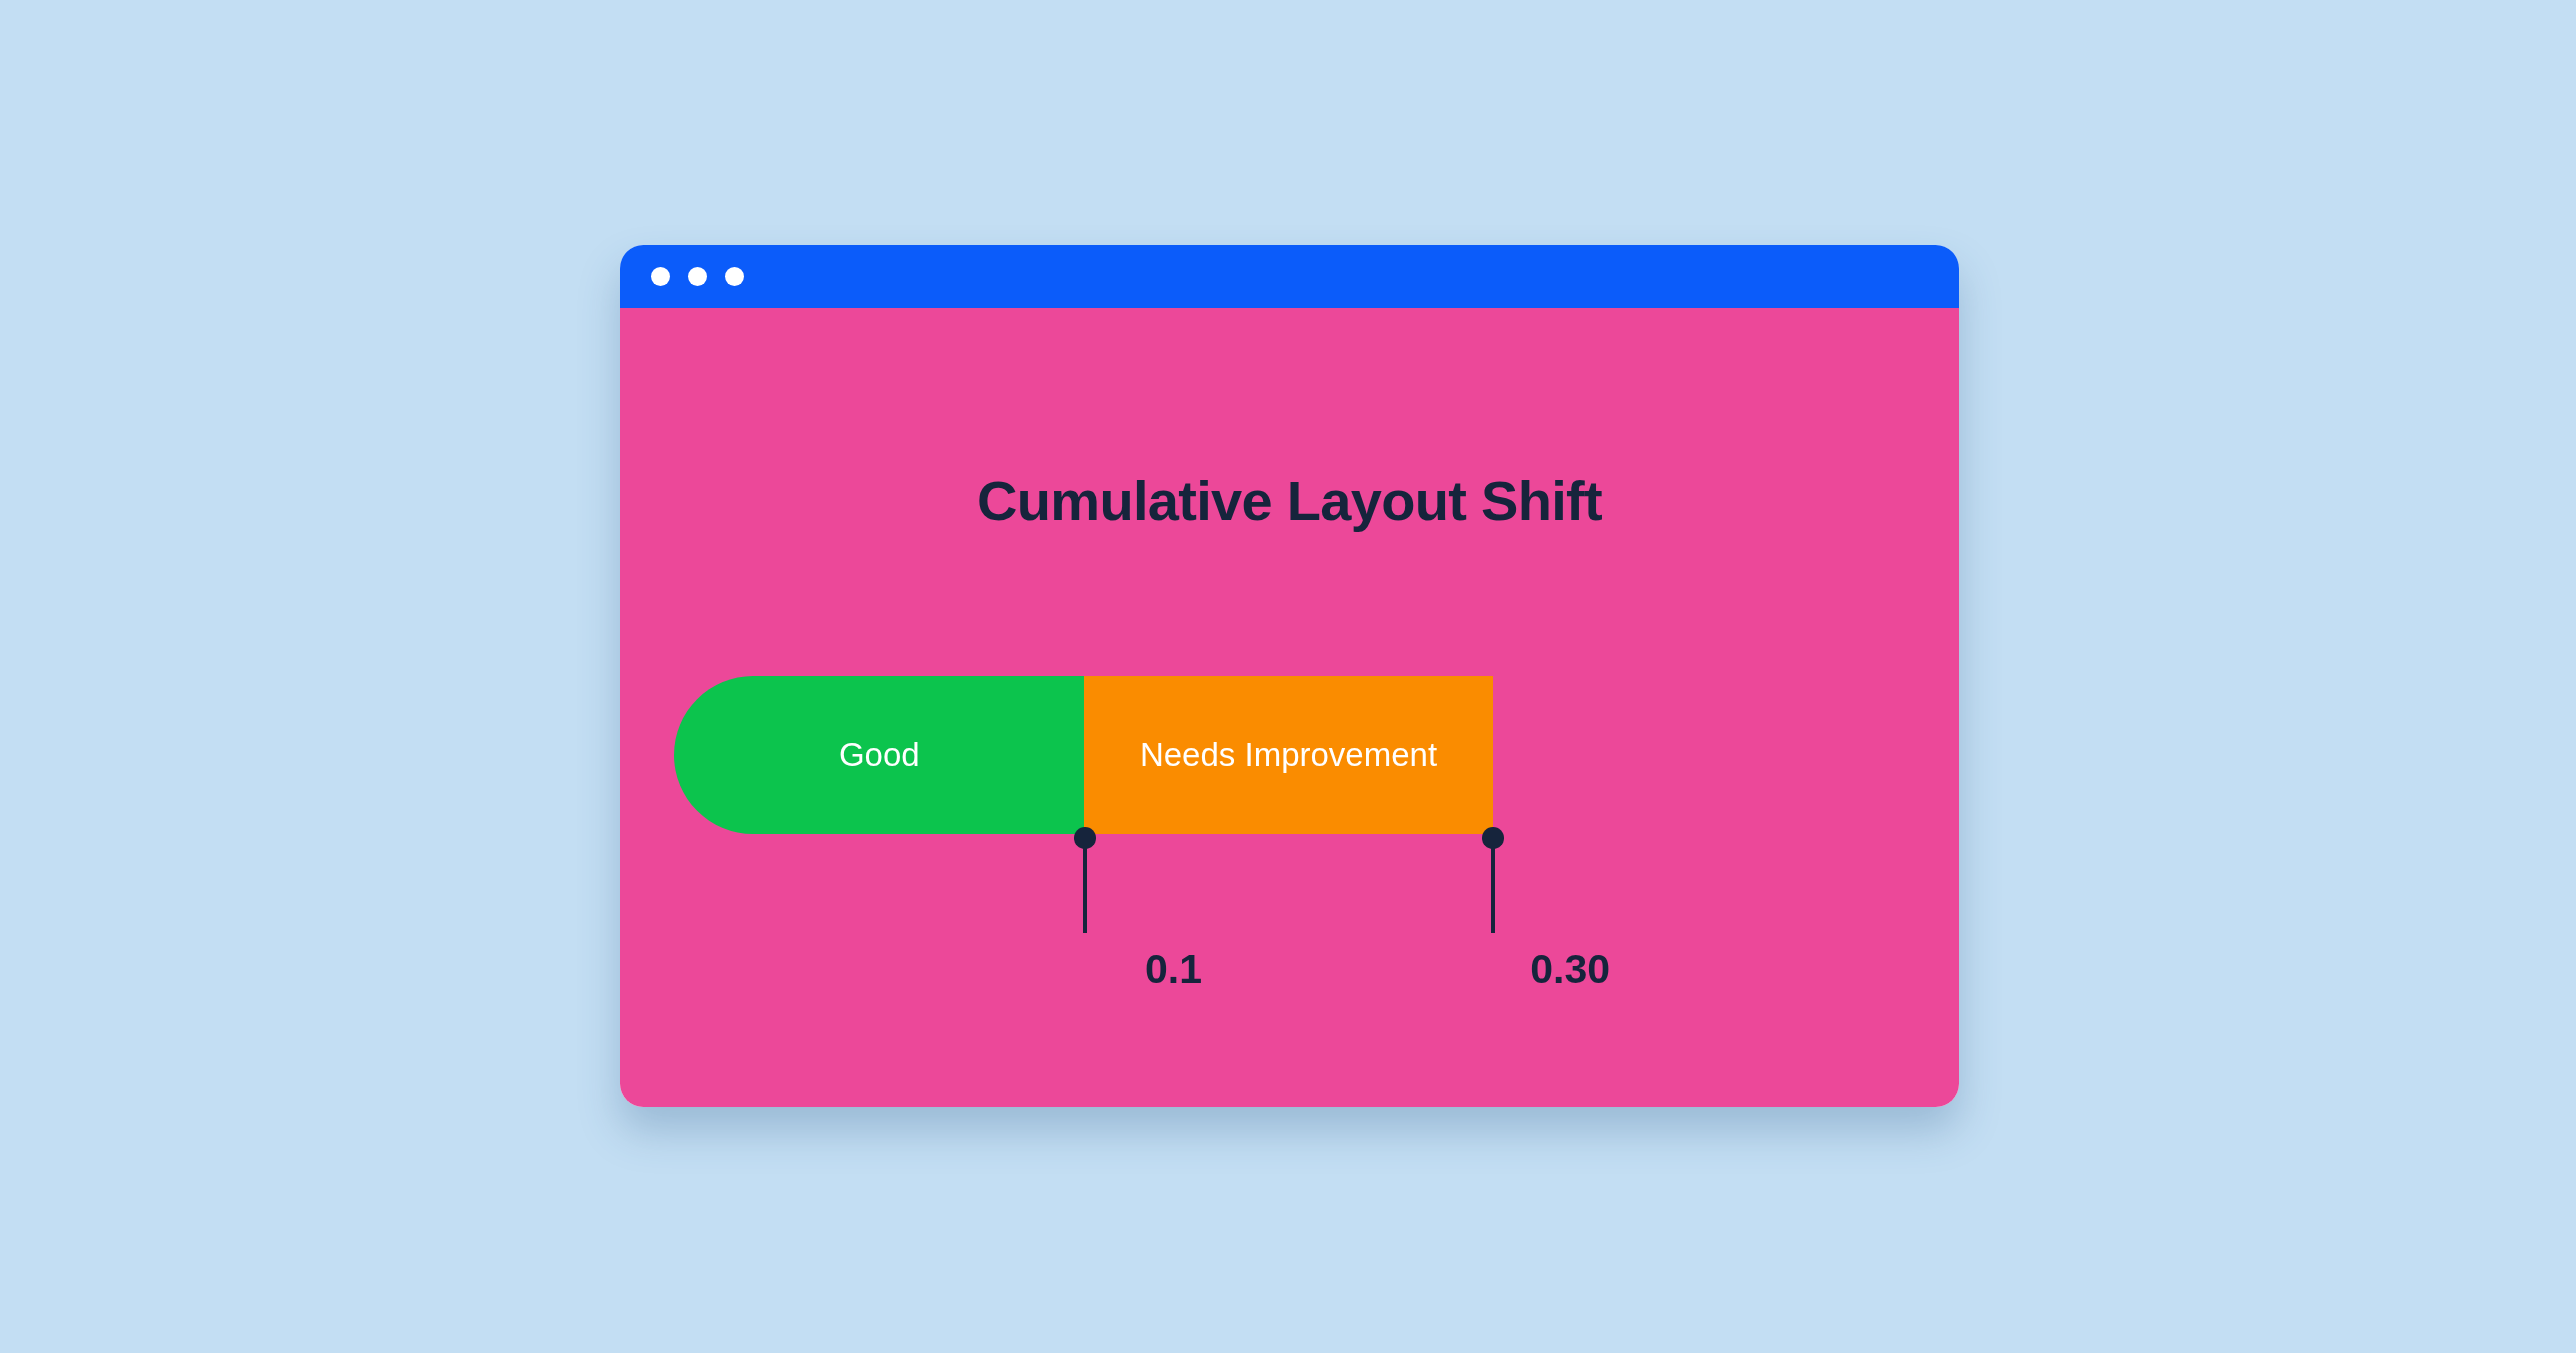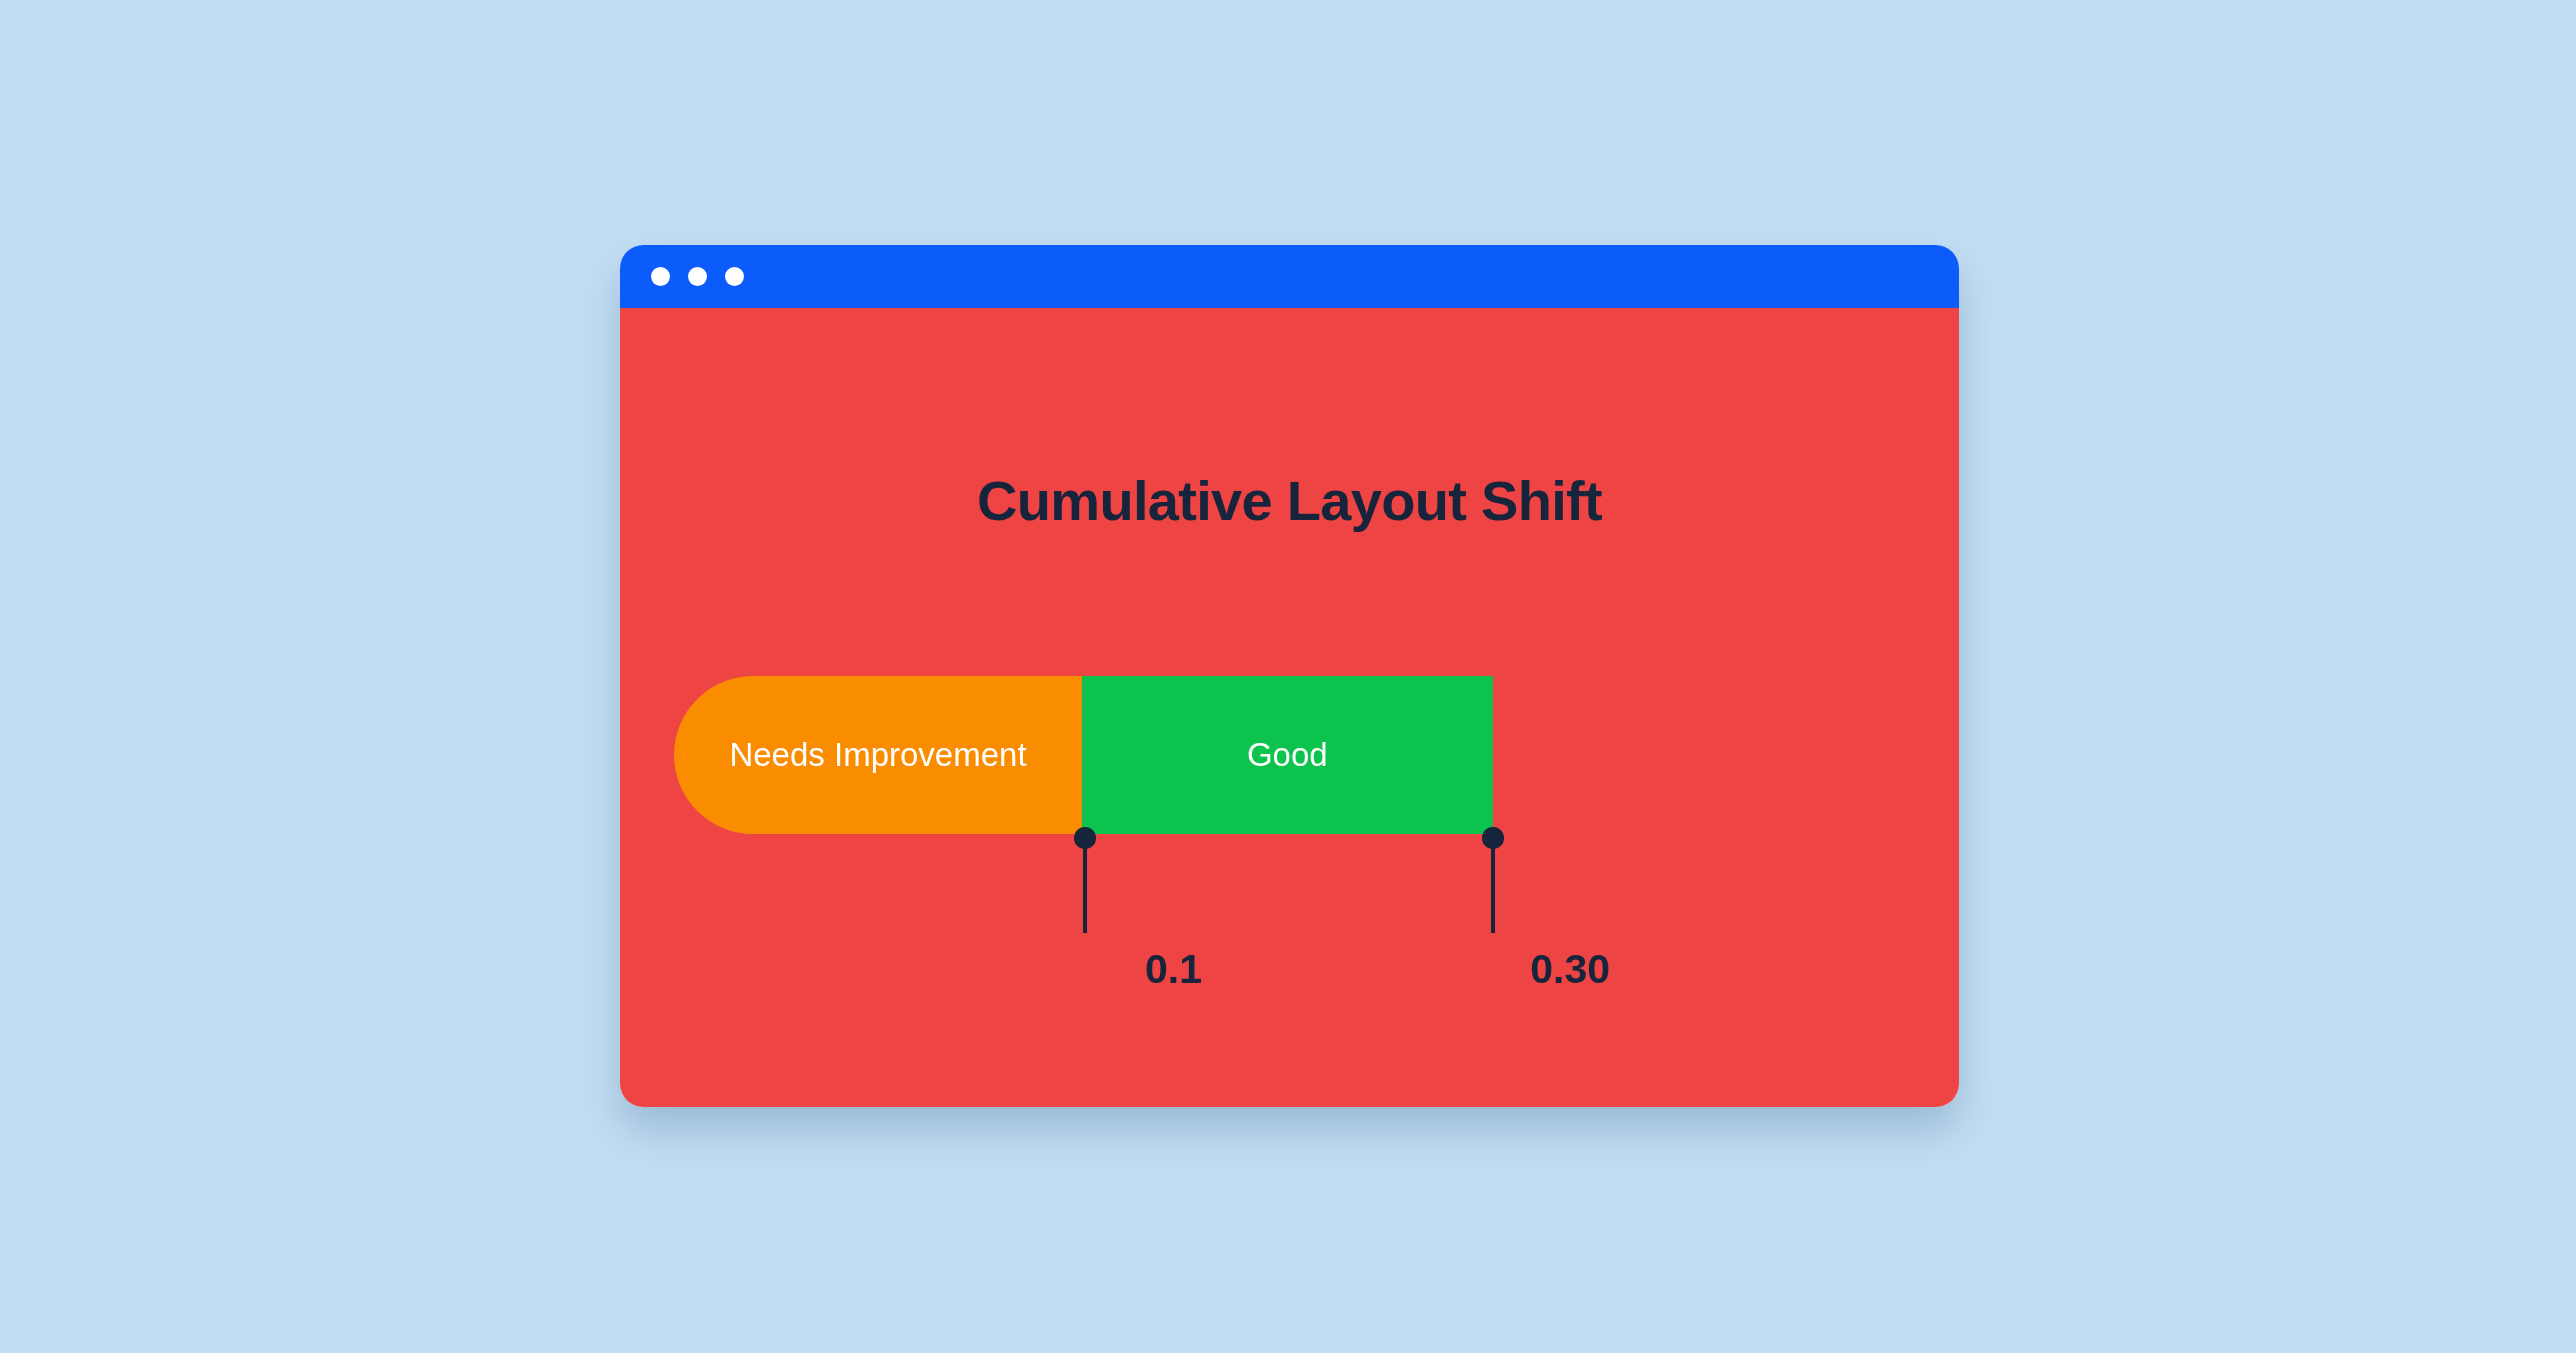--- a/index.html
+++ b/index.html
@@ -133,30 +133,30 @@
 <body style="background: rgb(195, 222, 243);">
 
 <div id="window-card">
 
   <div id="titlebar" style="background: rgb(11, 92, 250);">
     <span class="tb-dot"></span>
     <span class="tb-dot"></span>
     <span class="tb-dot"></span>
   </div>
 
-  <div id="window-body" style="background: #ef4444; padding-left: 38px;">
+  <div id="window-body" style="background: #ec4899; padding-left: 38px;">
 
     <div id="chart-title" style="color: rgb(22, 36, 60);">Cumulative Layout Shift</div>
 
     <div id="threshold-bar">
+      <div class="bar-segment" id="seg-good" style="background: rgb(12, 196, 77); width: 33.4%;">
+        <span>Good</span>
+      </div>
       <div class="bar-segment" id="seg-needs" style="background: rgb(250, 140, 0); width: 33.2%;">
         <span>Needs Improvement</span>
-      </div>
-      <div class="bar-segment" id="seg-good" style="background: rgb(12, 196, 77); width: 33.4%;">
-        <span>Good</span>
       </div>
     </div>
 
     <div class="marker" id="marker-1" style="left: 465px;">
       <span class="marker-dot" style="background: rgb(22, 36, 60);"></span>
       <span class="marker-line" style="background: rgb(22, 36, 60);"></span>
       <span class="marker-label" style="color: rgb(22, 36, 60);">0.1</span>
     </div>
 
     <div class="marker" id="marker-2" style="left: 873px;">

